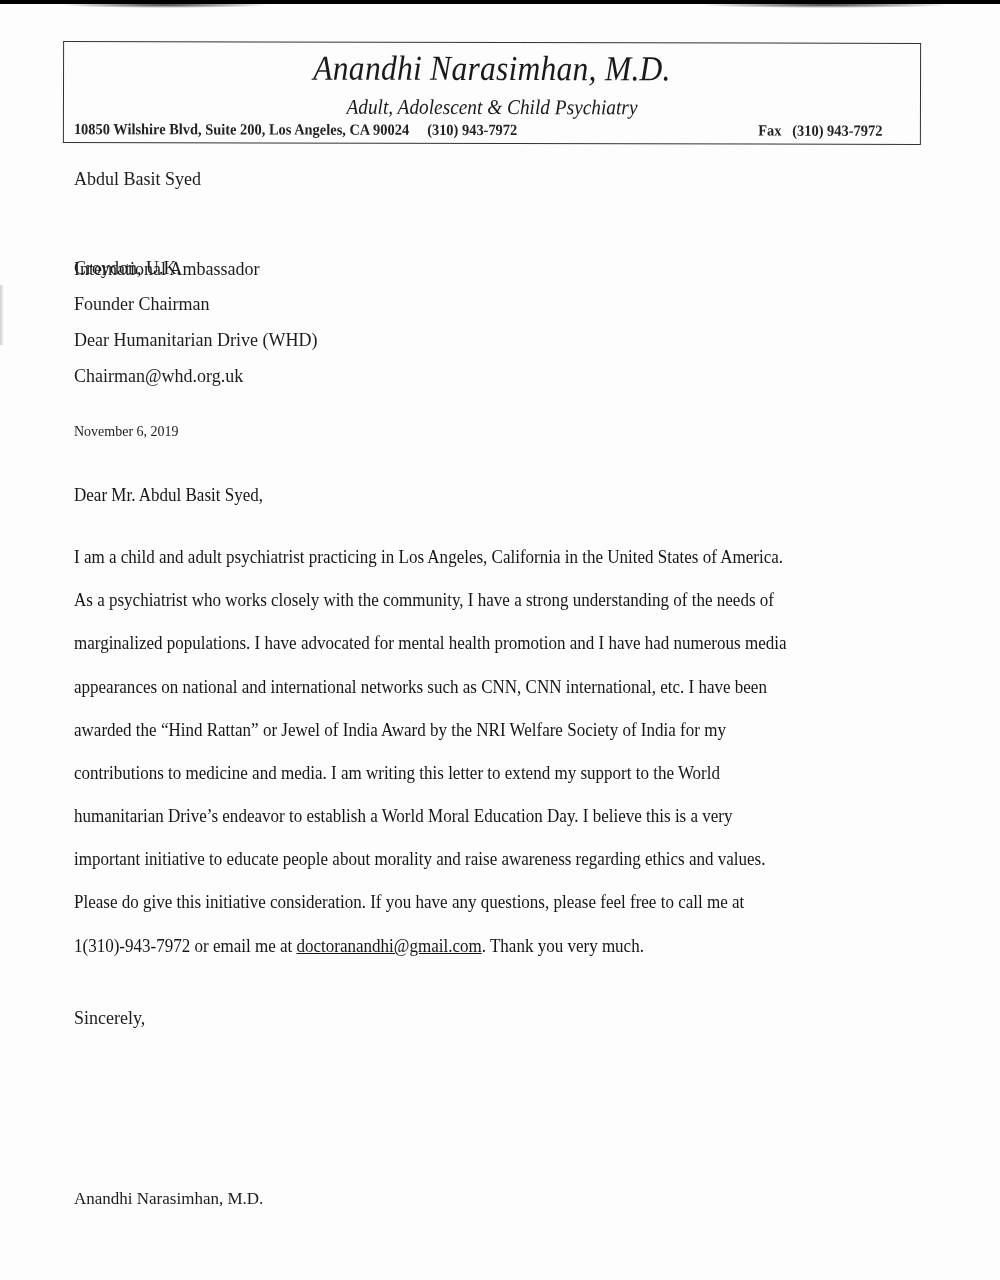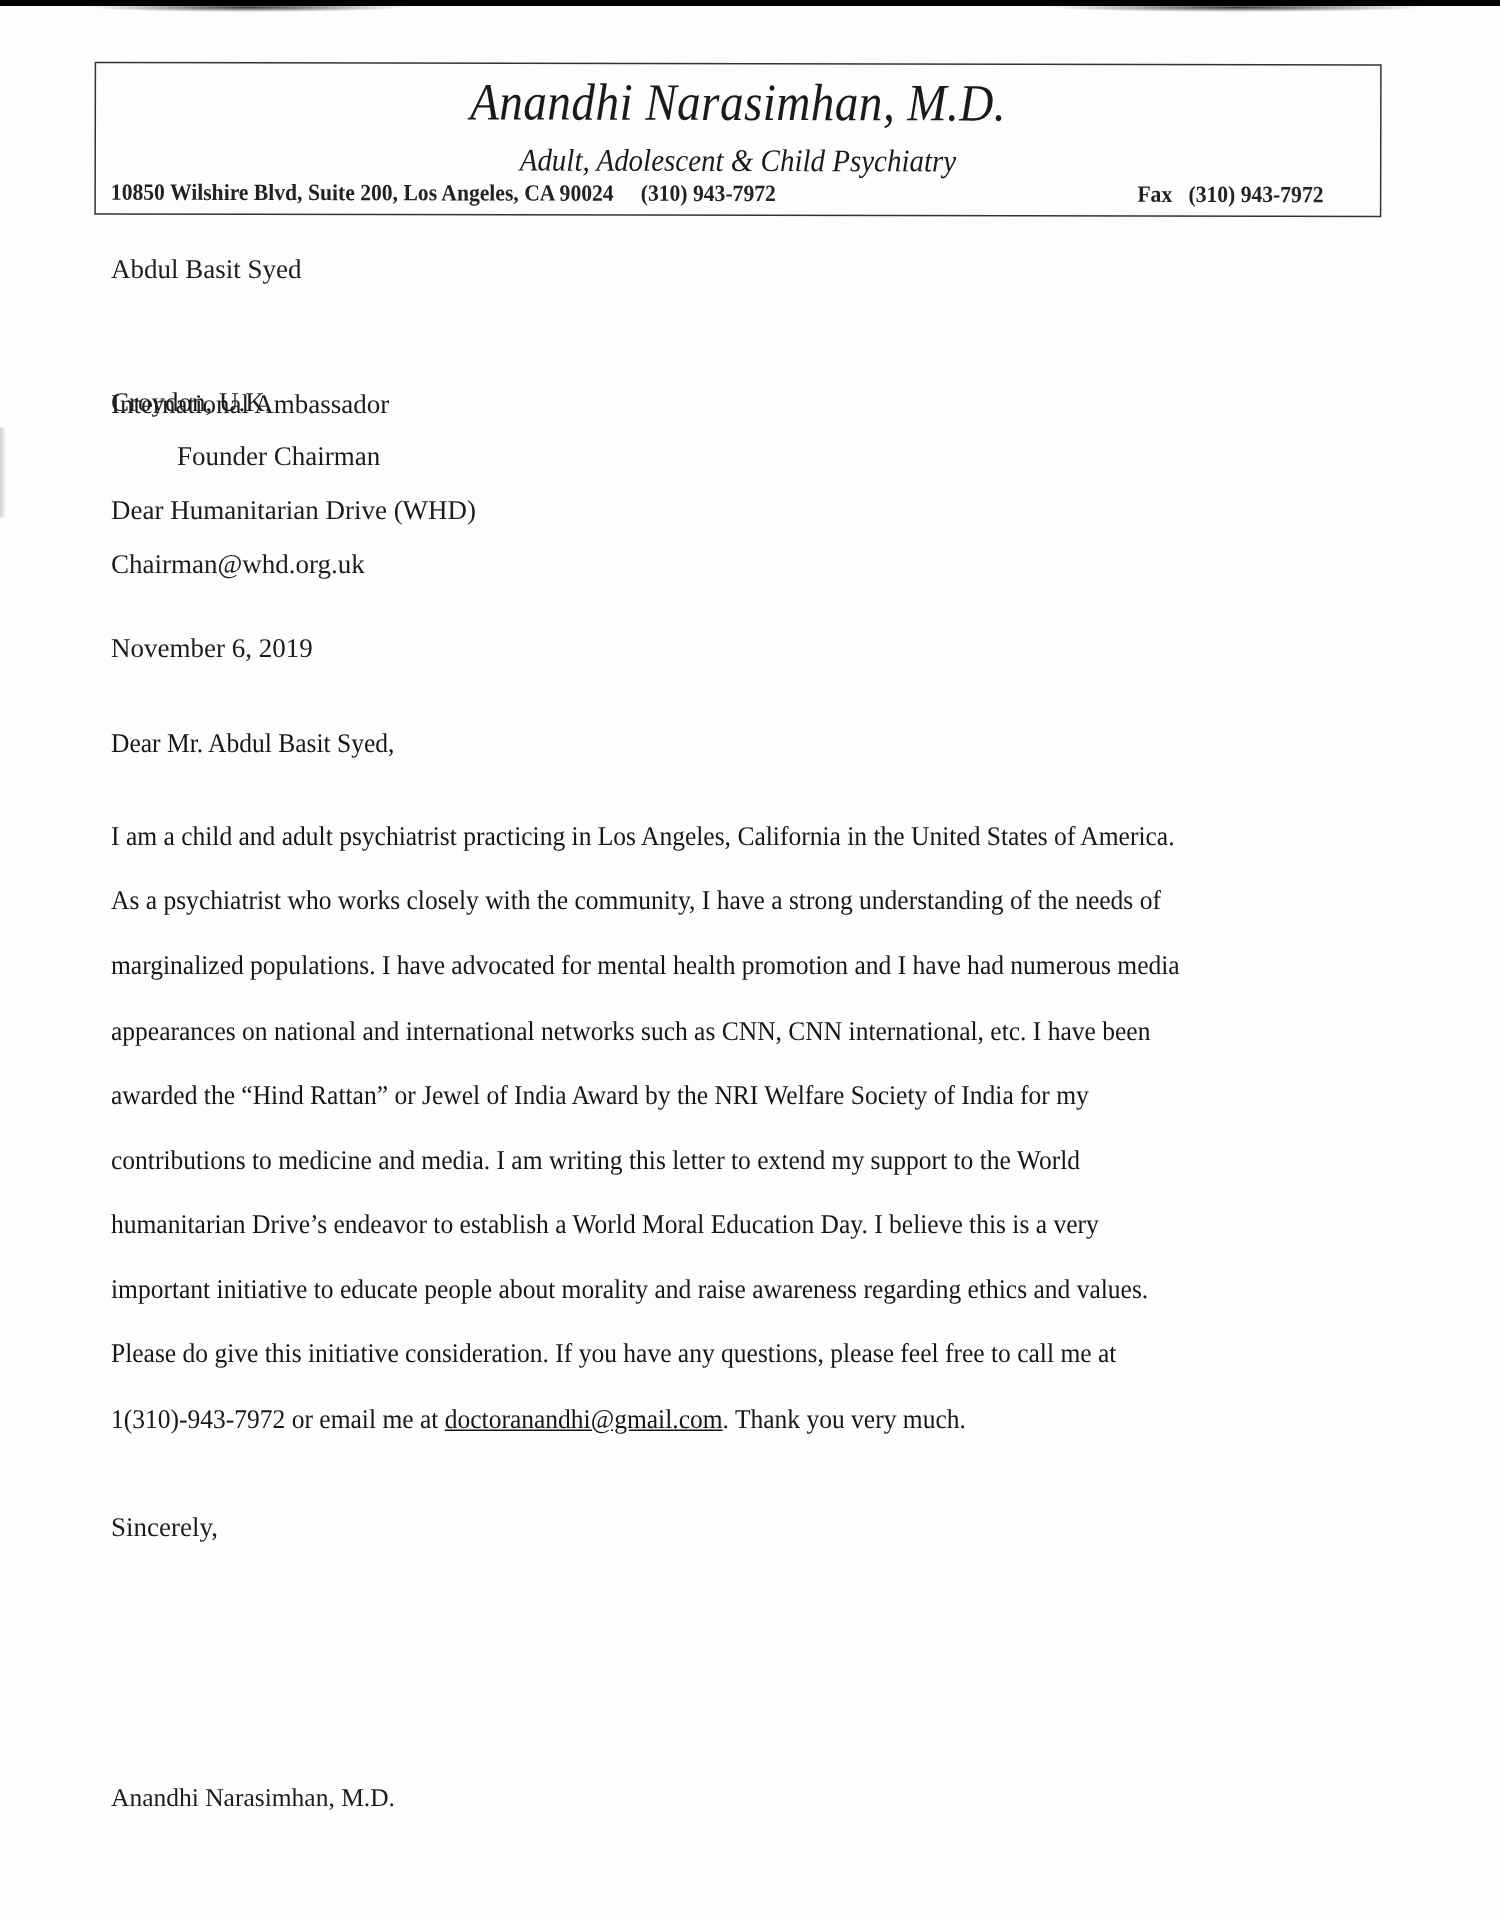--- a/index.html
+++ b/index.html
@@ -82,21 +82,21 @@
       font-weight: bold;
       white-space: pre;
       color: #222;
       transform: scaleX(0.93);
       transform-origin: right center;
     }
 
     .line {
       position: absolute;
       left: 74px;
-      font-size: 18px;
+      font-size: 14px;
       line-height: 22px;
       white-space: nowrap;
       color: #1c1c1c;
     }
     .recipient .line, .closing { font-size: 18px; }
     .body-line {
       position: absolute;
       left: 74px;
       font-size: 18px;
       line-height: 22px;
@@ -129,21 +129,21 @@
   <div class="lh-name">Anandhi Narasimhan, M.D.</div>
   <div class="lh-specialty">Adult, Adolescent &amp; Child Psychiatry</div>
   <div class="lh-contact"><span>10850 Wilshire Blvd, Suite 200, Los Angeles, CA 90024</span>     <span>(310) 943-7972</span></div>
   <div class="lh-fax"><span>Fax</span>   <span>(310) 943-7972</span></div>
 </div>
 
 <div class="recipient">
   <div class="line" style="top:168px;">Abdul Basit Syed</div>
   <div class="line" style="top:220px;margin-top:38px;">International Ambassador</div>
   <div class="line" style="top:257px;">Croydon, U.K.</div>
-  <div class="line" style="top:293px;margin-left:44px;">Founder Chairman</div>
+  <div class="line" style="top:293px;">Founder Chairman</div>
   <div class="line" style="top:329px;">Dear Humanitarian Drive (WHD)</div>
   <div class="line" style="top:365px;">Chairman@whd.org.uk</div>
 </div>
 
 <div class="line" style="top:421px;">November 6, 2019</div>
 
 <div class="body-line" style="top:484px;">Dear Mr. Abdul Basit Syed,</div>
 
 <div>
   <div class="body-line" style="top:546px;">I am a child and adult psychiatrist practicing in Los Angeles, California in the United States of America.</div>

